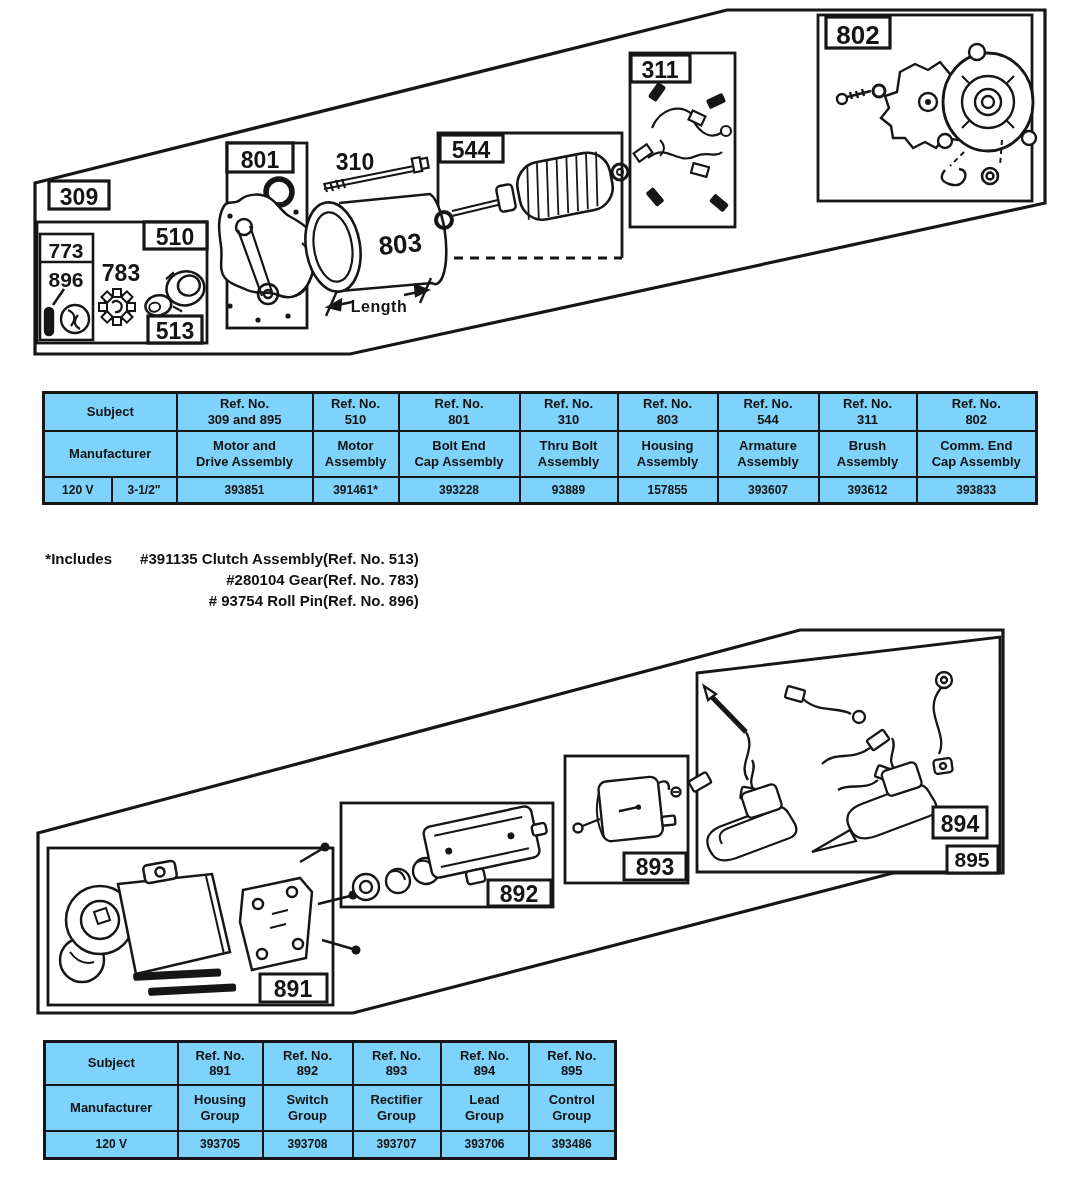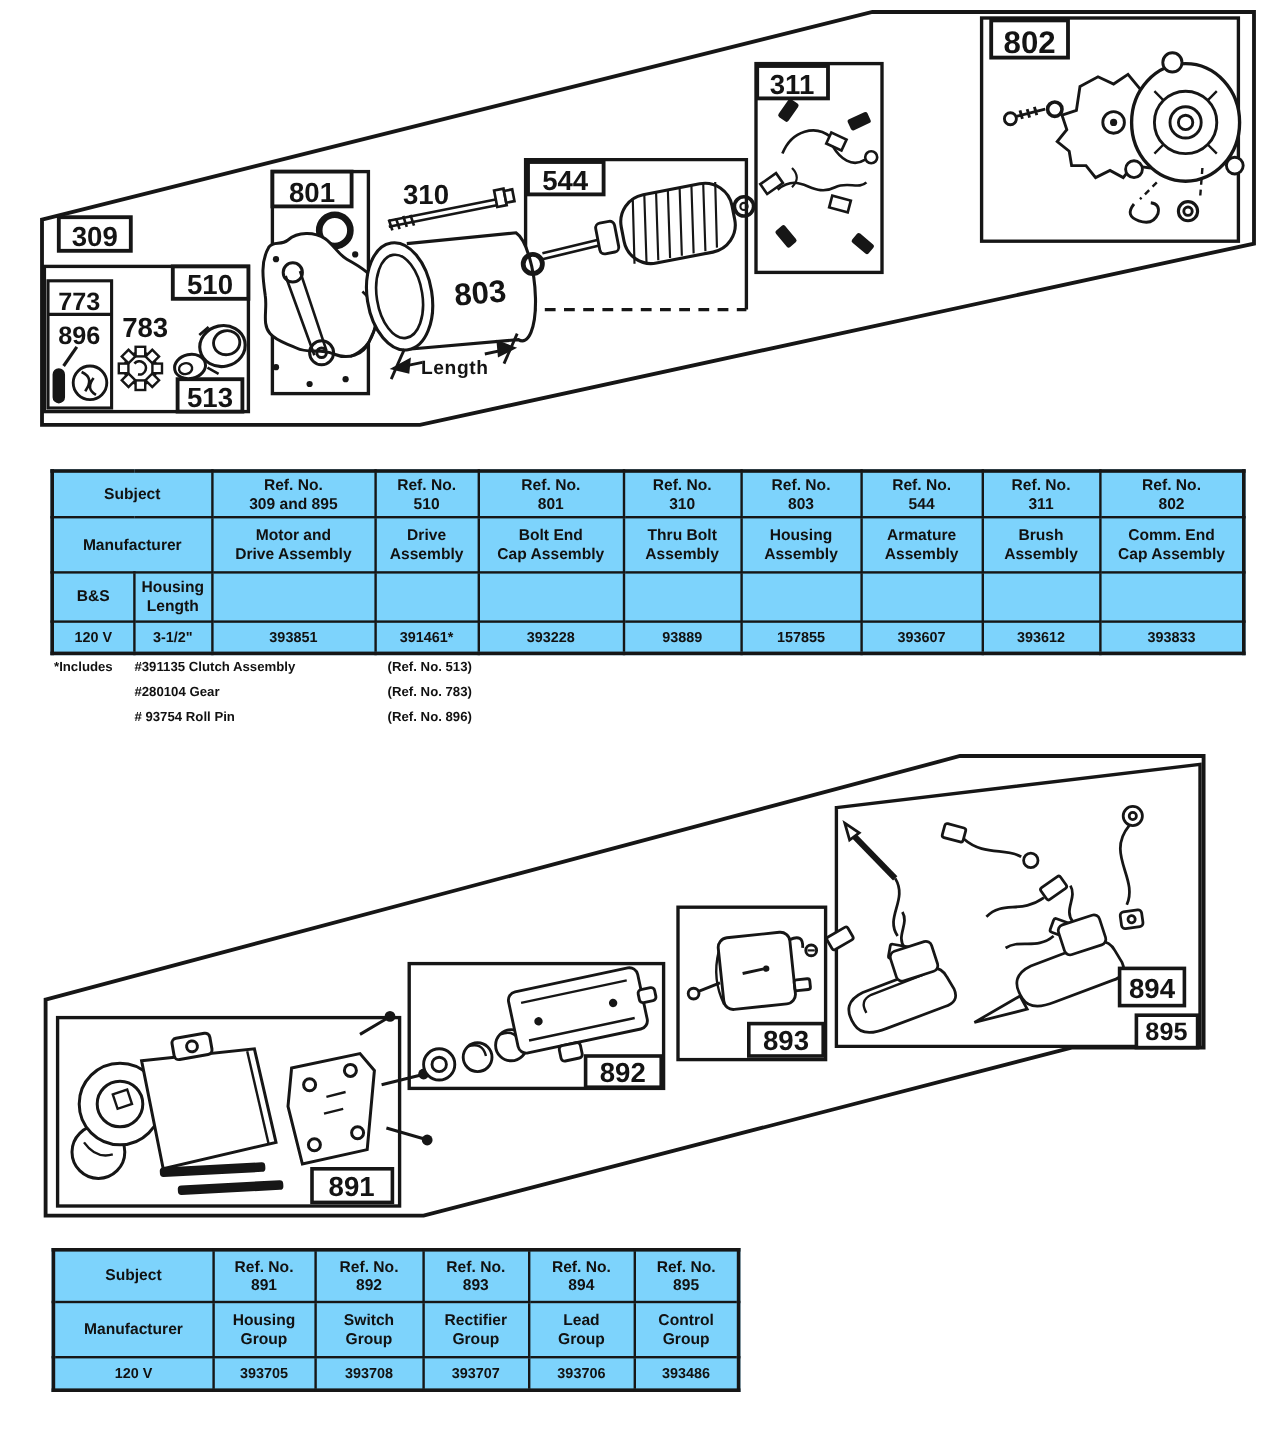--- a/index.html
+++ b/index.html
@@ -10,21 +10,21 @@
   .t22{font-size:21px;}　.t24{font-size:23px;}
   .t24{font-size:23px;}
   .t26{font-size:26px;}
   .t16{font-size:16px;letter-spacing:.5px;}
   table.parts{position:absolute;border-collapse:collapse;table-layout:fixed;background:#7dd3fc;
               border:3px solid #161616;}
   table.parts td{border:2.5px solid #161616;text-align:center;vertical-align:middle;
                  font-weight:bold;font-size:13px;line-height:1.2;color:#111;
                  white-space:pre-line;padding:1px 2px;overflow:hidden;}
   table.parts td.val{font-size:12px;}
-  .footnotes{position:absolute;left:45px;top:550px;font-weight:bold;font-size:11px;color:#111;}
+  .footnotes{position:absolute;left:45px;top:550px;font-weight:bold;font-size:15px;color:#111;text-align:right;}
   .fline{display:flex;height:21px;align-items:baseline;}
   .fpre{display:inline-block;width:67px;}
   .fitem{display:inline-block;width:211px;}
   .fref{display:inline-block;}
 </style>
 </head>
 <body>
 
 <div class="page">
 
@@ -221,47 +221,34 @@
 544</td>
       <td>Ref. No.
 311</td>
       <td>Ref. No.
 802</td>
     </tr>
     <tr style="height:46px">
       <td colspan="2">Manufacturer</td>
       <td>Motor and
 Drive Assembly</td>
-      <td>Drive
+      <td>Motor
 Assembly</td>
       <td>Bolt End
 Cap Assembly</td>
       <td>Thru Bolt
 Assembly</td>
       <td>Housing
 Assembly</td>
       <td>Armature
 Assembly</td>
       <td>Brush
 Assembly</td>
       <td>Comm. End
 Cap Assembly</td>
-    </tr>
-    <tr style="height:41px">
-      <td>B&amp;S</td>
-      <td>Housing
-Length</td>
-      <td></td>
-          <td></td>
-      <td></td>
-          <td></td>
-      <td></td>
-          <td></td>
-      <td></td>
-          <td></td>
     </tr>
     <tr style="height:27px">
       <td class="val">120 V</td>
       <td class="val">3-1/2"</td>
       <td class="val">393851</td>
       <td class="val">391461*</td>
       <td class="val">393228</td>
       <td class="val">93889</td>
       <td class="val">157855</td>
       <td class="val">393607</td>

